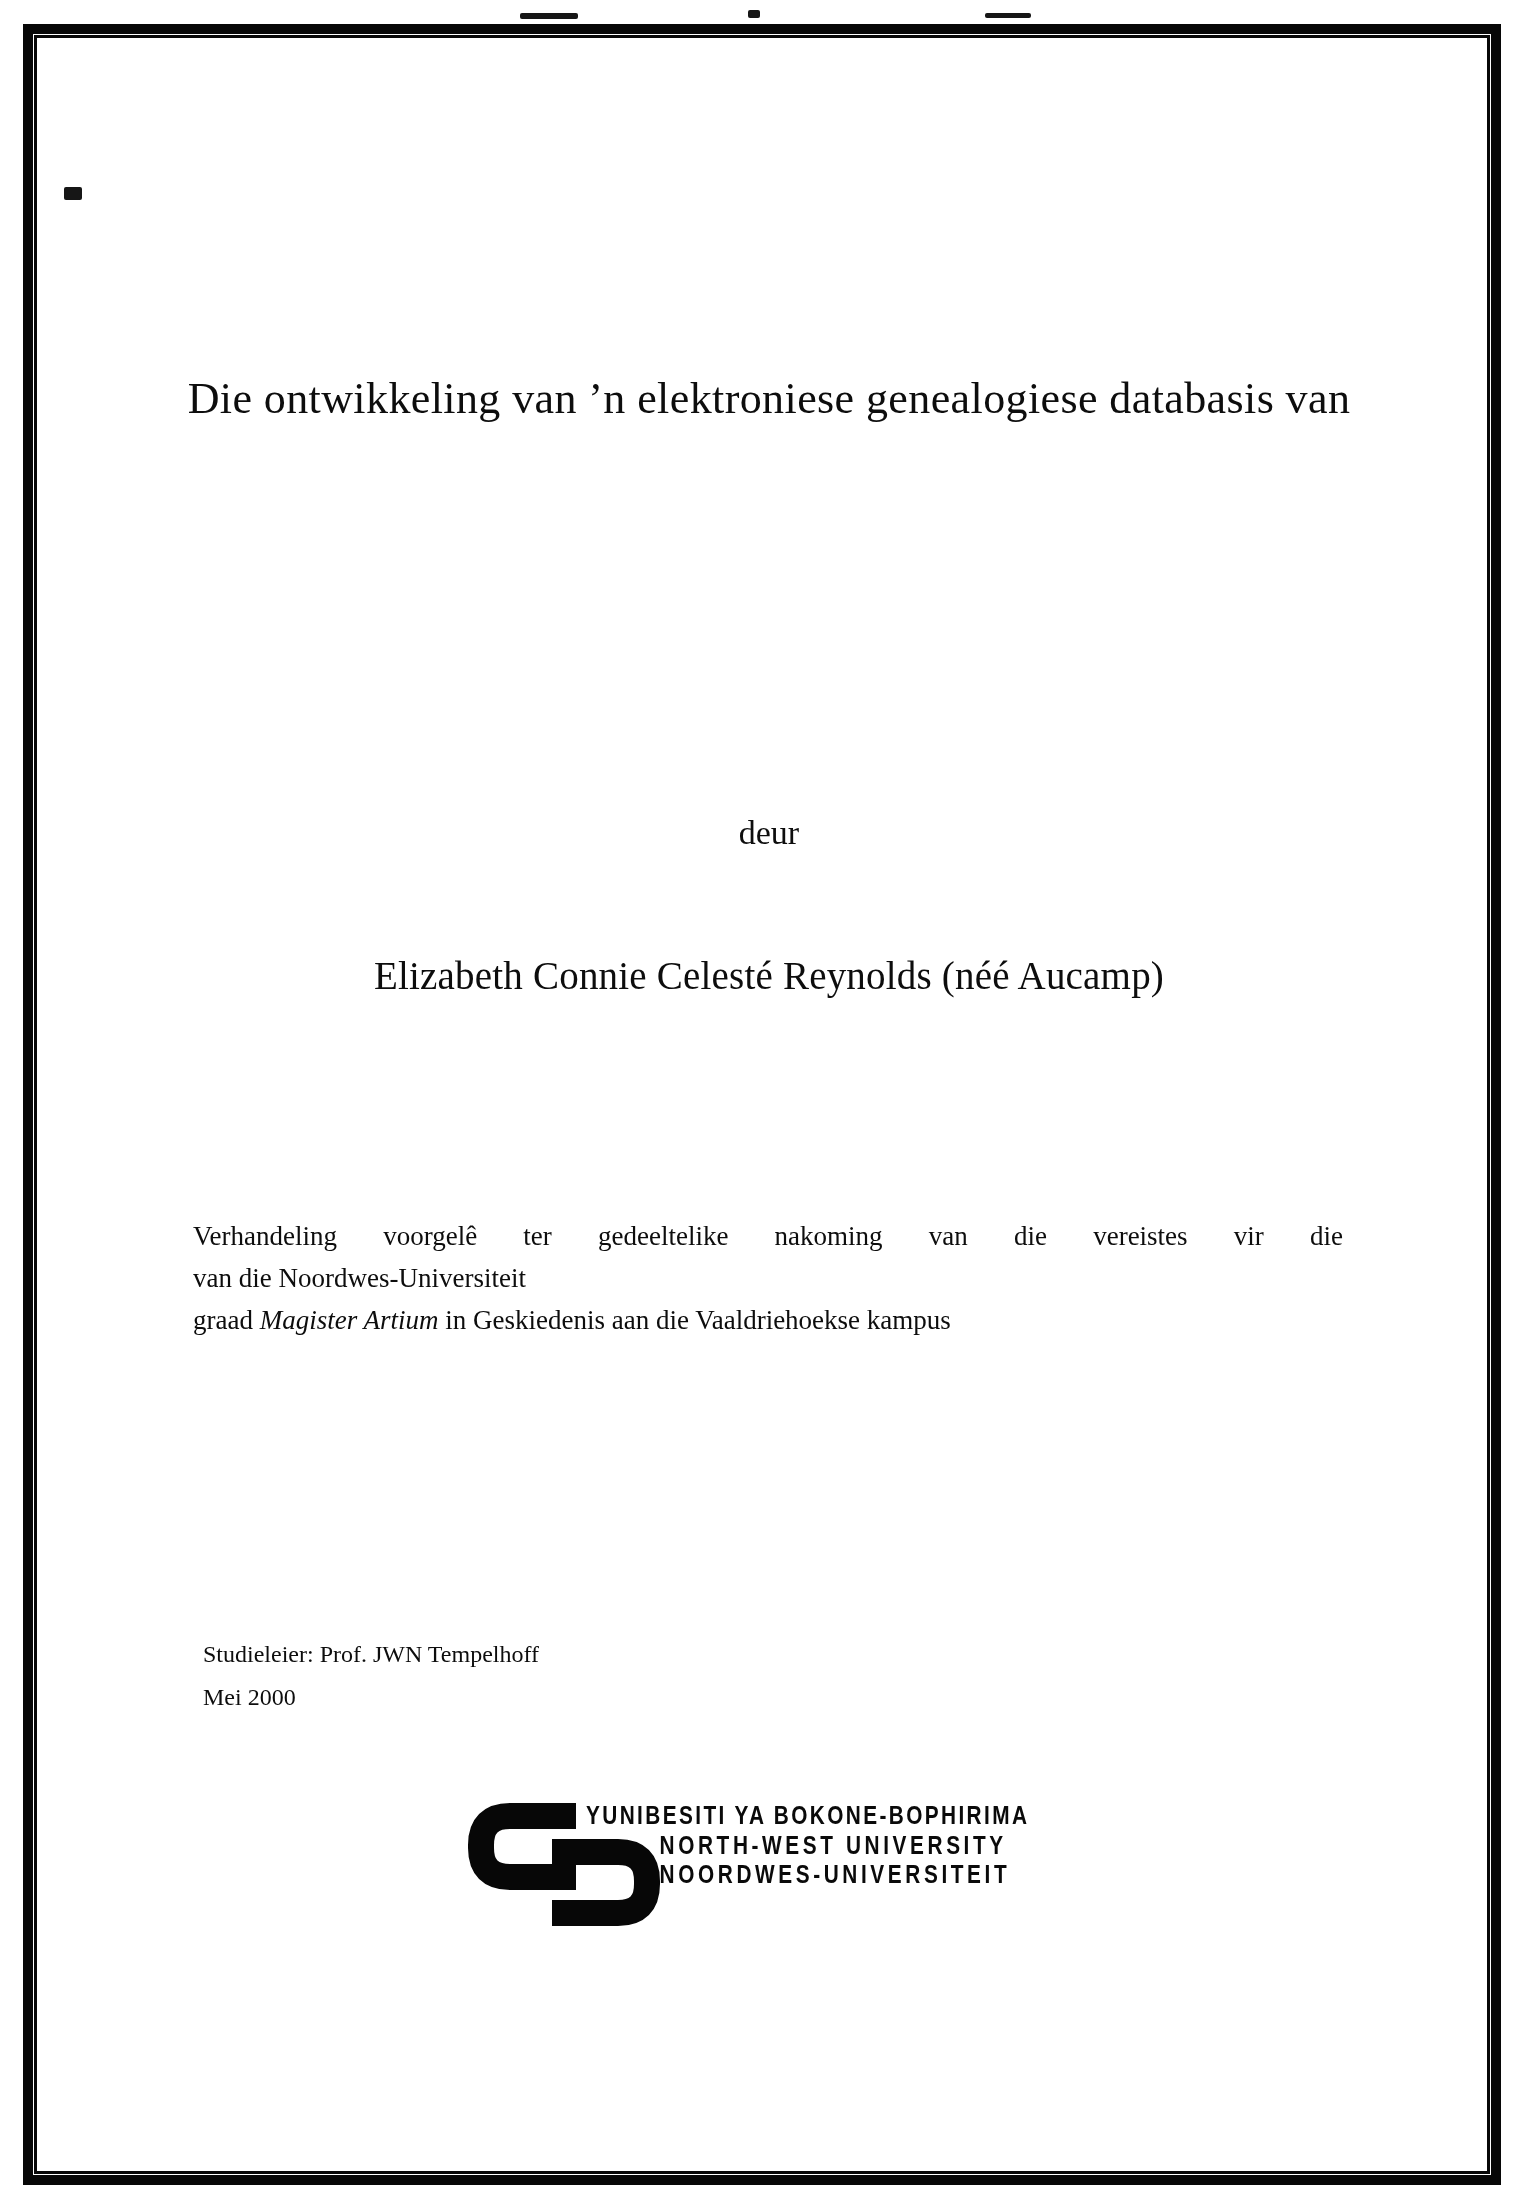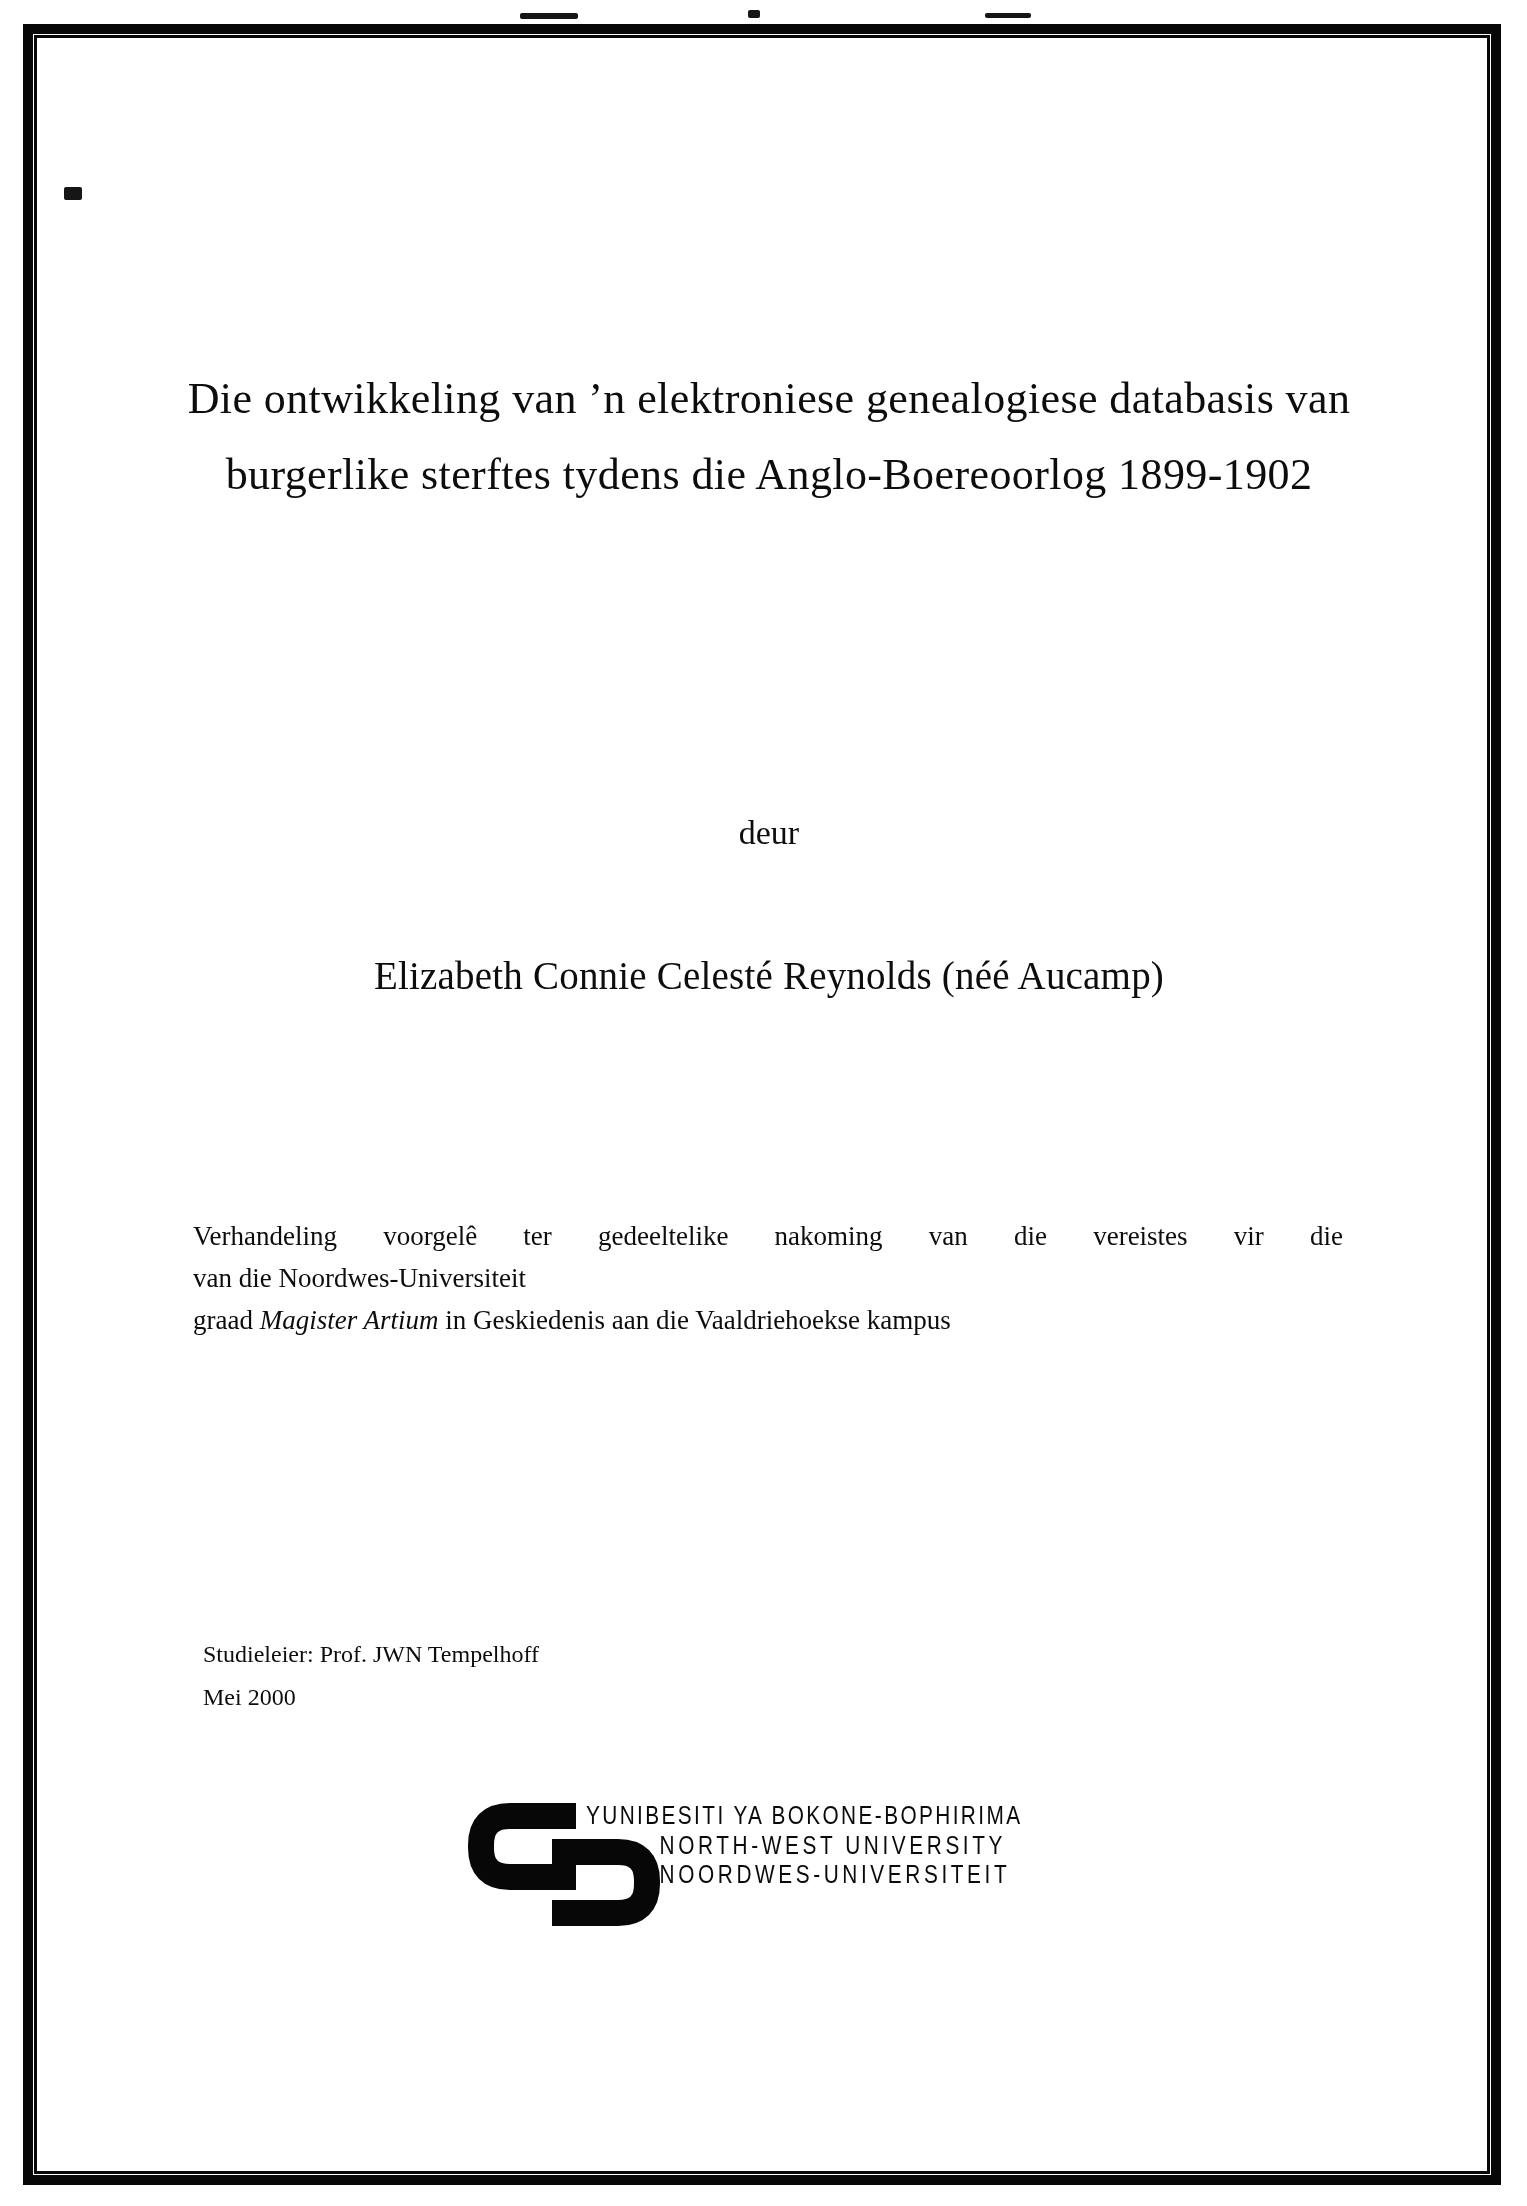--- a/index.html
+++ b/index.html
@@ -93,20 +93,21 @@
     line-height: 43px;
   }
 
   
   .university-logo {
     position: absolute;
     left: 468px;
     top: 1800px;
     width: 620px;
     height: 150px;
+    font-weight: bold;
   }
   .logo-mark {
     position: absolute;
     left: 0;
     top: 3px;
     width: 192px;
     height: 123px;
   }
   .logo-text {
     position: absolute;
@@ -133,21 +134,20 @@
   <div class="frame-inner"></div>
 </div>
 
 <div class="speck" style="left:520px; top:13px; width:58px; height:6px;"></div>
 <div class="speck" style="left:748px; top:10px; width:12px; height:8px;"></div>
 <div class="speck" style="left:985px; top:13px; width:46px; height:5px;"></div>
 <div class="speck" style="left:64px; top:187px; width:18px; height:13px;"></div>
 
 <div class="center-block thesis-title">
   <div>Die ontwikkeling van ’n elektroniese genealogiese databasis van</div>
-  <div>burgerlike sterftes tydens die Anglo-Boereoorlog 1899-1902</div>
 </div>
 
 <div class="center-block byline">deur</div>
 
 <div class="center-block author-name">Elizabeth Connie Celesté Reynolds (néé Aucamp)</div>
 
 <div class="degree-statement">
   <div class="justified">Verhandeling voorgelê ter gedeeltelike nakoming van die vereistes vir die</div>
   <div>van die Noordwes-Universiteit</div>
   <div><span>graad </span><span class="italic">Magister Artium</span><span> in Geskiedenis aan die Vaaldriehoekse kampus</span></div>

